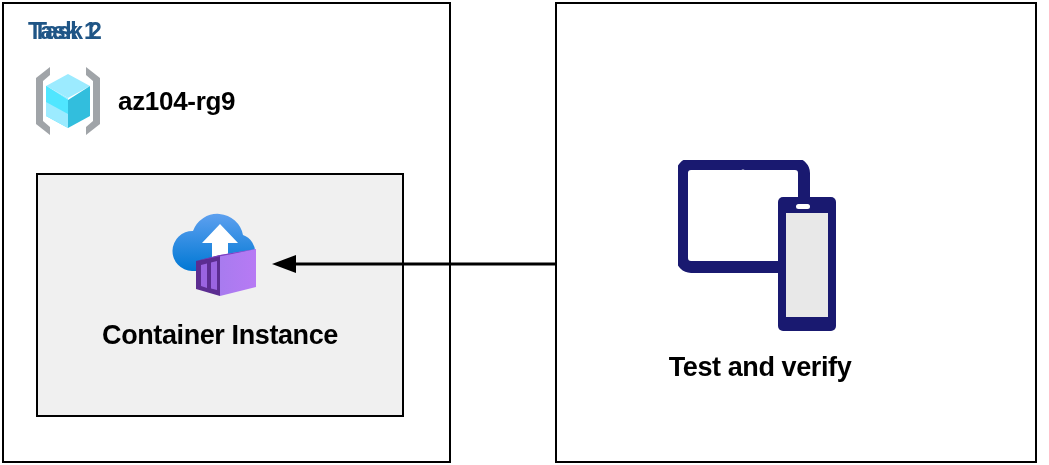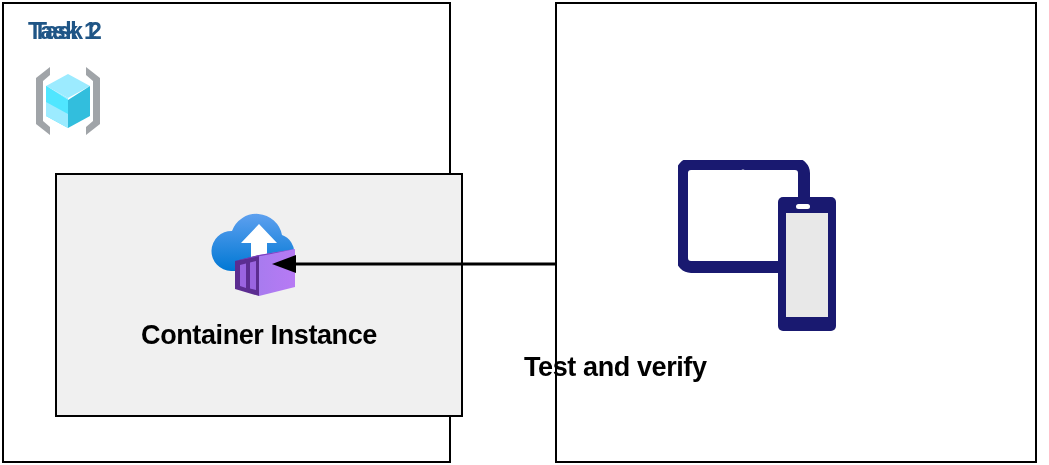--- a/index.html
+++ b/index.html
@@ -73,26 +73,25 @@
     color: #000000;
     white-space: nowrap;
     letter-spacing: -0.3px;
   }
 
   
   #container-instance-card {
     position: absolute;
     left: 36px;
     top: 173px;
-    width: 408px;
+    width: 368px;
     height: 244px;
     background: #F0F0F0;
     border: 2px solid #000000;
     box-sizing: border-box;
-    margin-left: 19px;
   }
   #container-instance-icon {
     position: absolute;
     left: 50%;
     top: 22px;
     transform: translateX(-50%);
     width: 104px;
     height: 104px;
     display: block;
   }
@@ -113,24 +112,24 @@
   #devices-icon {
     position: absolute;
     left: 678px;
     top: 160px;
     width: 185px;
     height: 175px;
     display: block;
   }
   #test-and-verify-label {
     position: absolute;
-    left: 524px;
+    left: 556px;
     width: 408px;
     top: 352px;
-    text-align: left;
+    text-align: center;
     font-size: 27px;
     font-weight: bold;
     color: #000000;
     letter-spacing: -0.4px;
     white-space: nowrap;
   }
 
   
   #connector-arrow {
     position: absolute;
@@ -163,20 +162,21 @@
       <path d="M16 24 L38 36 L38 39 L16 27 Z" fill="#9CEBFF"></path>
 
       <path d="M16 24 L38 38 L38 66 L16 54 Z" fill="#50E6FF"></path>
 
       <path d="M60 24 L38 38 L38 66 L60 54 Z" fill="#32BEDD"></path>
 
       <path d="M16 40 L38 52 L38 66 L16 54 Z" fill="#9CEBFF"></path>
 
       <path d="M16 24 L38 38 L16 40 Z" fill="#50E6FF"></path>
     </svg>
+    <div id="resource-group-name">az104-rg9</div>
   </div>
 
   <div id="container-instance-card">
     <svg id="container-instance-icon" viewBox="0 0 104 104">
       <defs>
         <linearGradient id="cloudGrad" x1="0" y1="0" x2="0" y2="1">
           <stop offset="0%" stop-color="#5EA0EF"></stop>
           <stop offset="100%" stop-color="#0078D4"></stop>
         </linearGradient>
         <linearGradient id="contGrad" x1="0" y1="0" x2="1" y2="0">

